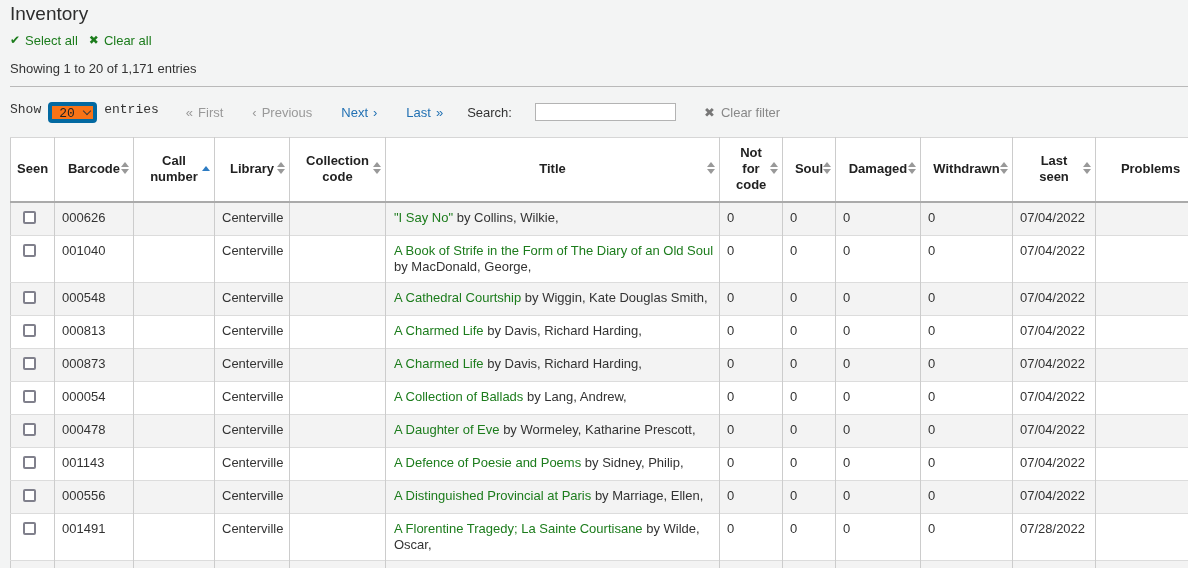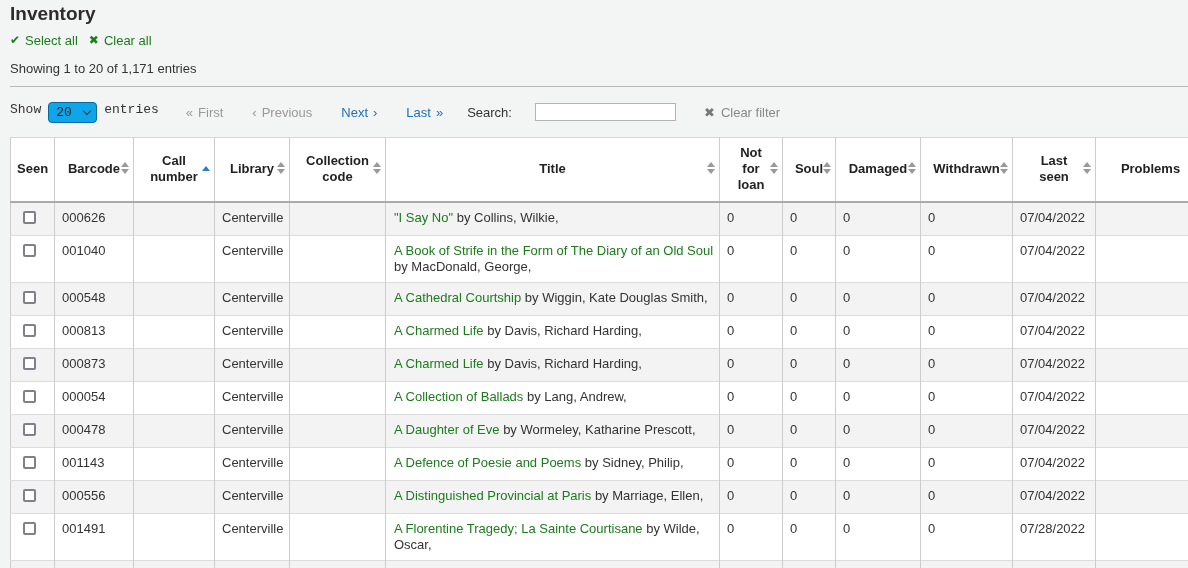--- a/index.html
+++ b/index.html
@@ -10,32 +10,32 @@
   }
   *{box-sizing:border-box;}
   html,body{margin:0;padding:0;}
   body{
     background:var(--page_bg);
     font-family:"Liberation Sans", sans-serif;
     font-size:13px;
     color:var(--text);
   }
   .page{width:1188px;height:568px;overflow:hidden;position:relative;padding-left:10px;}
-  h1{font-size:19px;font-weight:bold;color:#2d2d2d;margin:0;padding-top:3px;height:31px;}
+  h1{font-size:19px;font-weight:normal;color:#2d2d2d;margin:0;padding-top:3px;height:31px;}
   .bulk-actions{height:18px;display:flex;align-items:center;gap:11px;}
   .green-link{color:var(--link_green);text-decoration:none;cursor:pointer;display:inline-flex;align-items:center;gap:5px;}
   .icon-glyph{font-size:12px;line-height:1;}
   .showing{padding:12px 0 9px;height:37px;}
   .divider{border-top:1px solid var(--divider);height:1px;margin-right:0;}
   .controls{display:flex;align-items:center;height:50px;}
   .show-group{display:flex;gap:7px;font-family:Liberation Mono, monospace;}
   .select-wrap{position:relative;display:inline-block;}
   .select-wrap select{
     appearance:none;-webkit-appearance:none;-moz-appearance:none;
-    font:inherit;color:#222;background:#0ea5e9;border:1px solid #0369a1;border-radius:4px;
+    font:inherit;color:#222;background:#f97316;border:4px solid #0369a1;border-radius:4px;
     height:21px;width:49px;padding:0 16px 0 7px;
   }
   .chev{position:absolute;right:7px;top:6px;width:6px;height:6px;
     border-right:1.6px solid #3a3a3a;border-bottom:1.6px solid #3a3a3a;
     transform:rotate(45deg);pointer-events:none;}
   .pagination{display:flex;gap:29px;margin-left:27px;align-items:center;}
   .pg{text-decoration:none;display:inline-flex;align-items:center;gap:5px;cursor:pointer;}
   .pg.disabled{color:var(--disabled_text);}
   .pg.enabled{color:var(--link_blue);text-align:right;}
   .pg-arrow{font-size:13px;line-height:1;}
@@ -189,21 +189,21 @@
             </span>
         </th>
         <th>
           <span class="th-label">Title</span>
           <span class="sort">
               <i class="tri up"></i>
               <i class="tri down"></i>
             </span>
         </th>
         <th class="w-nfl">
-          <span class="th-label">Not for loan</span>
+          <span class="th-label">Not for code</span>
           <span class="sort">
               <i class="tri up"></i>
               <i class="tri down"></i>
             </span>
         </th>
         <th>
           <span class="th-label">Soul</span>
           <span class="sort">
               <i class="tri up"></i>
               <i class="tri down"></i>

